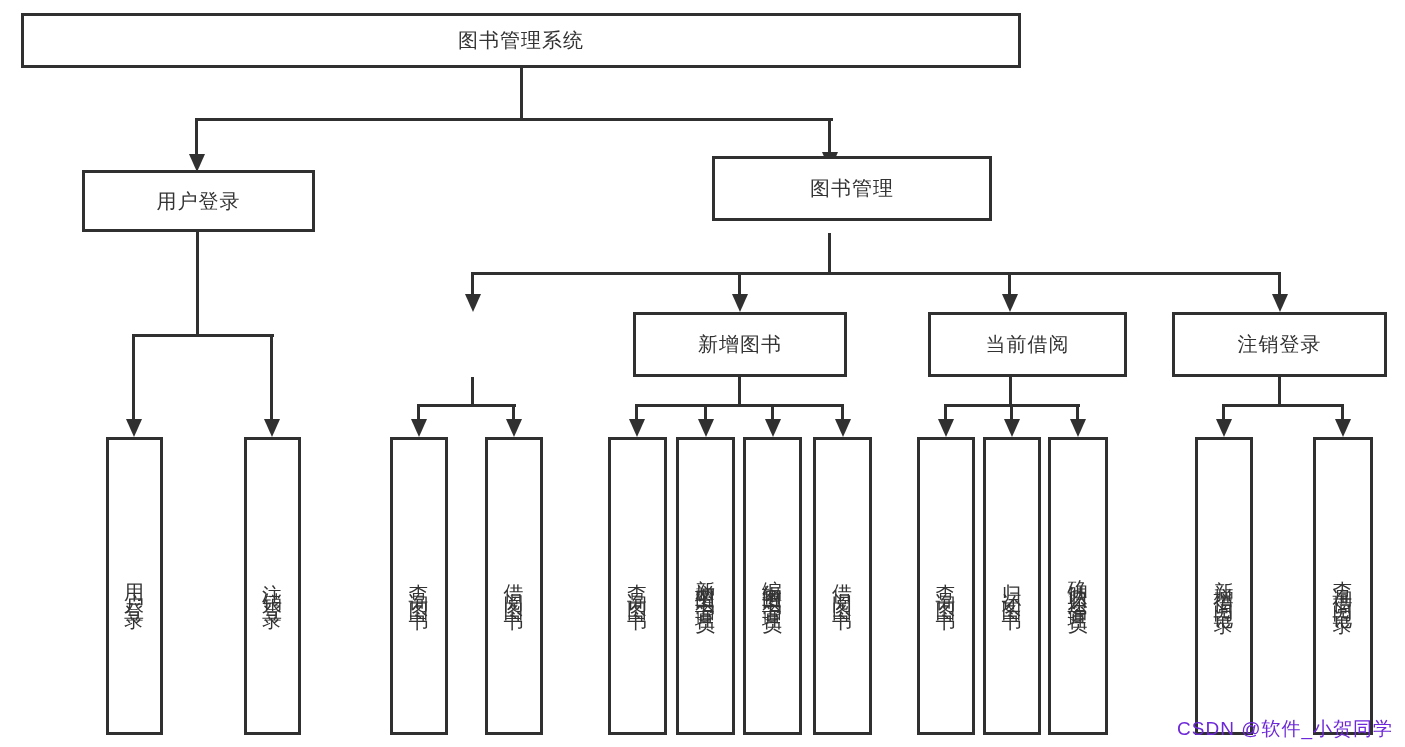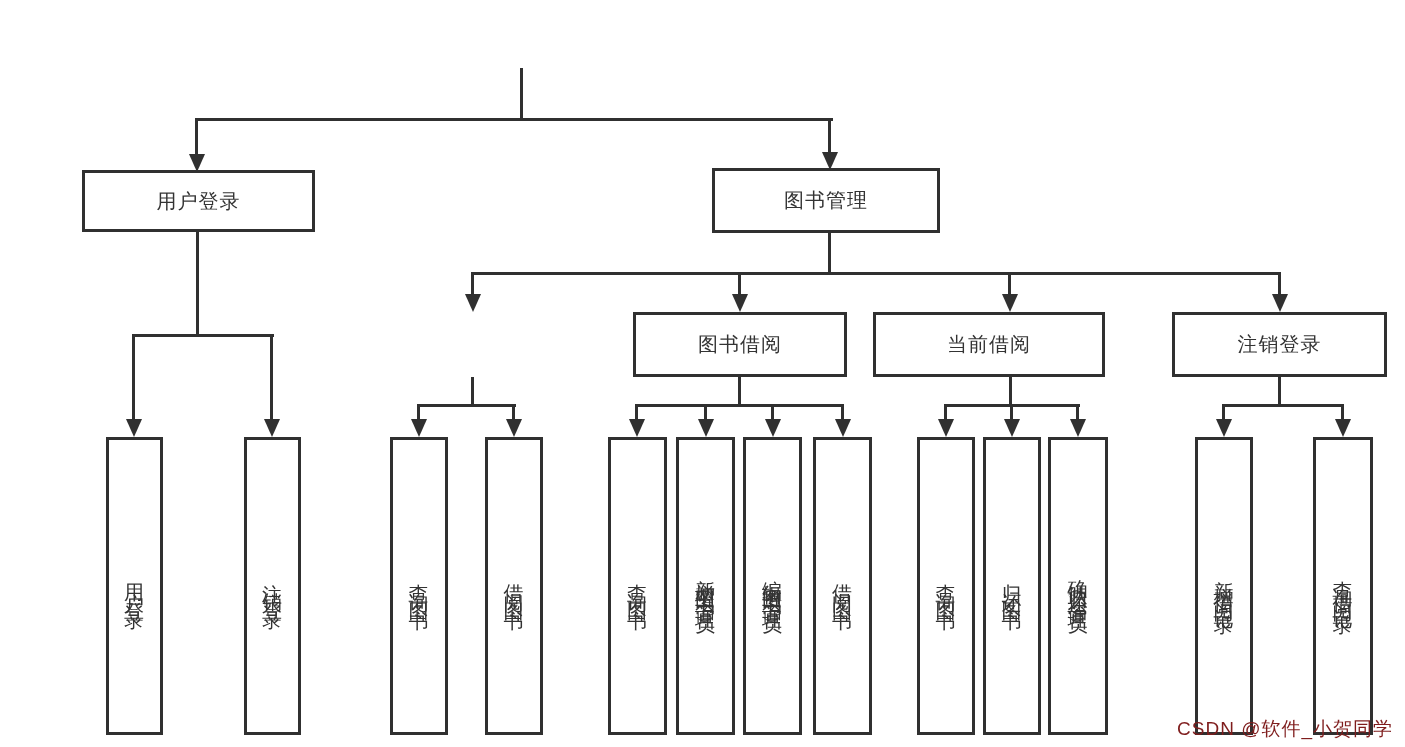--- a/index.html
+++ b/index.html
@@ -17,60 +17,61 @@
     line-height:1;letter-spacing:9px;font-size:20px;color:#333333;
   }
   .vline{position:absolute;width:3px;background:#303030;}
   .hline{position:absolute;height:3px;background:#303030;}
   .arr{
     position:absolute;width:0;height:0;
     border-left:8px solid transparent;border-right:8px solid transparent;
     border-top:18px solid #303030;
   }
   .watermark{
-    position:absolute;top:716px;right:12px;font-size:19px;color:#7f1d1d;
+    position:absolute;top:716px;right:12px;font-size:19px;color:#6d28d9;
     letter-spacing:1px;z-index:5;
   }
 </style>
 </head>
 <body>
 
 <div class="canvas">
 
+  <div class="box" style="left:21px;top:13px;width:1000px;height:55px">图书管理系统</div>
 
   <div class="vline" style="left:520px;top:68px;height:53px"></div>
   <div class="hline" style="left:196px;top:118px;width:637px"></div>
   <div class="vline" style="left:195px;top:118px;height:40px"></div>
   <div class="arr" style="left:189px;top:154px"></div>
   <div class="vline" style="left:828px;top:118px;height:38px"></div>
   <div class="arr" style="left:822px;top:152px"></div>
 
   <div class="box" style="left:82px;top:170px;width:233px;height:62px">用户登录</div>
-  <div class="box" style="left:712px;top:168px;width:228px;height:65px">图书管理</div>
+  <div class="box" style="left:712px;top:156px;width:280px;height:65px">图书管理</div>
 
   <div class="vline" style="left:196px;top:232px;height:104px"></div>
   <div class="hline" style="left:132px;top:334px;width:142px"></div>
   <div class="vline" style="left:132px;top:334px;height:88px"></div>
   <div class="arr" style="left:126px;top:419px"></div>
   <div class="vline" style="left:270px;top:334px;height:88px"></div>
   <div class="arr" style="left:264px;top:419px"></div>
 
   <div class="vline" style="left:828px;top:233px;height:41px"></div>
   <div class="hline" style="left:471px;top:272px;width:810px"></div>
   <div class="vline" style="left:471px;top:272px;height:26px"></div>
   <div class="arr" style="left:465px;top:294px"></div>
   <div class="vline" style="left:738px;top:272px;height:26px"></div>
   <div class="arr" style="left:732px;top:294px"></div>
   <div class="vline" style="left:1008px;top:272px;height:26px"></div>
   <div class="arr" style="left:1002px;top:294px"></div>
   <div class="vline" style="left:1278px;top:272px;height:26px"></div>
   <div class="arr" style="left:1272px;top:294px"></div>
 
-  <div class="box" style="left:633px;top:312px;width:214px;height:65px">图书借阅</div>
-  <div class="box" style="left:873px;top:312px;width:232px;height:65px">当前借阅</div>
+  <div class="box" style="left:633px;top:312px;width:214px;height:65px">新增图书</div>
+  <div class="box" style="left:928px;top:312px;width:199px;height:65px">当前借阅</div>
   <div class="box" style="left:1172px;top:312px;width:215px;height:65px">注销登录</div>
 
   <div class="vline" style="left:471px;top:377px;height:29px"></div>
   <div class="hline" style="left:417px;top:404px;width:99px"></div>
   <div class="vline" style="left:417px;top:404px;height:22px"></div>
   <div class="arr" style="left:411px;top:419px"></div>
   <div class="vline" style="left:512px;top:404px;height:22px"></div>
   <div class="arr" style="left:506px;top:419px"></div>
 
   <div class="vline" style="left:738px;top:377px;height:29px"></div>

